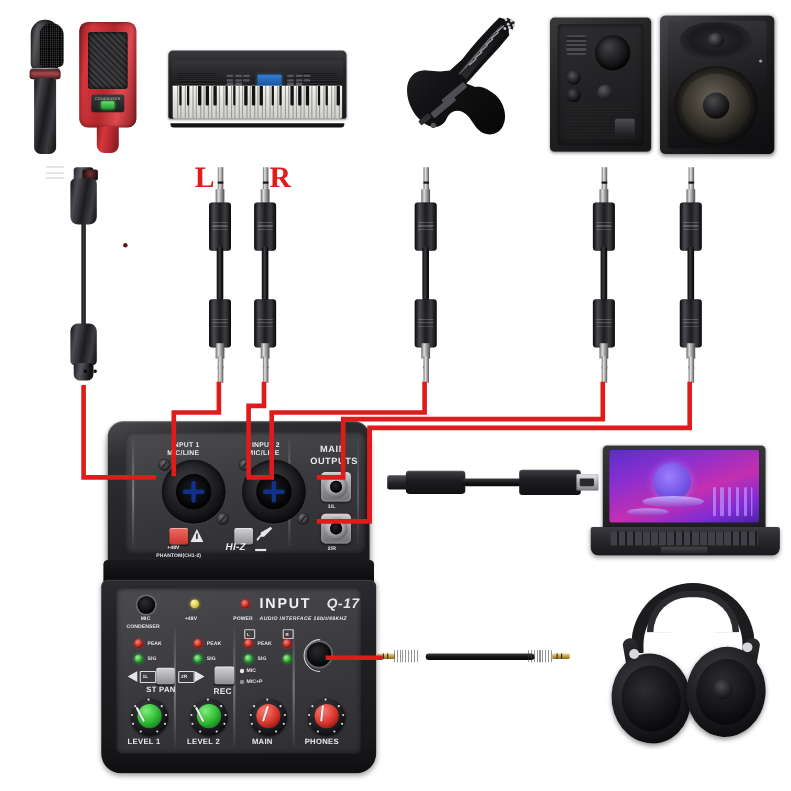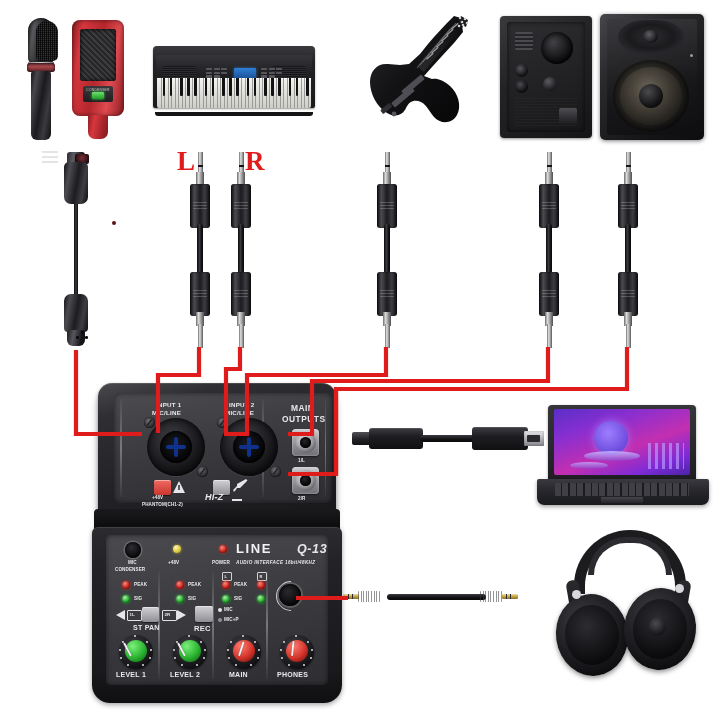--- a/index.html
+++ b/index.html
@@ -651,22 +651,22 @@
         <div class="abs" style="left:19px;top:7px;width:16px;height:16px;border-radius:50%;
              background:radial-gradient(circle at 40% 34%,#2e2e33,#0a0a0b 70%);box-shadow:inset 0 0 3px #000,0 0 0 1.6px rgba(190,190,196,.3)"></div>
         <div class="pnl-txt sm" style="left:22px;top:25px">MIC</div>
         <div class="pnl-txt sm" style="left:9px;top:32px">CONDENSER</div>
 
         <div class="led led-yellow" style="left:67px;top:10px"></div>
         <div class="pnl-txt sm" style="left:62px;top:25px">+48V</div>
         <div class="led led-red" style="left:113px;top:10px"></div>
         <div class="pnl-txt sm" style="left:106px;top:25px">POWER</div>
 
-        <div class="brand" style="left:130px;top:6px">LINE</div>
-        <div class="model" style="left:191px;top:7px">Q-13</div>
+        <div class="brand" style="left:130px;top:6px">INPUT</div>
+        <div class="model" style="left:191px;top:7px">Q-17</div>
         <div class="pnl-txt sm" style="left:130px;top:25px;font-style:italic;letter-spacing:.35px">AUDIO INTERFACE 16bit/48KHZ</div>
 
         <div class="led led-red" style="left:16px;top:46px"></div>
         <div class="pnl-txt sm" style="left:28px;top:47px">PEAK</div>
         <div class="led led-green" style="left:16px;top:60px"></div>
         <div class="pnl-txt sm" style="left:28px;top:61px">SIG</div>
 
         <div class="led led-red" style="left:70px;top:46px"></div>
         <div class="pnl-txt sm" style="left:82px;top:47px">PEAK</div>
         <div class="led led-green" style="left:70px;top:60px"></div>

